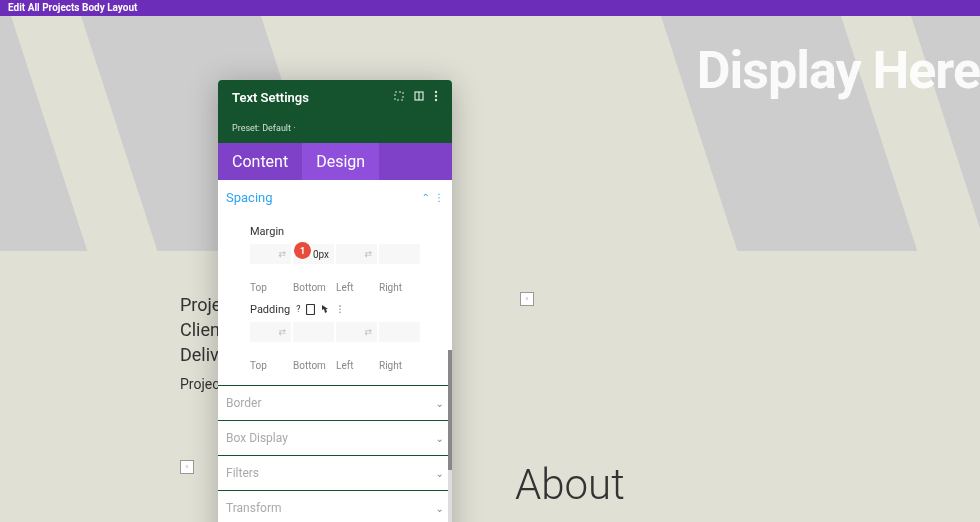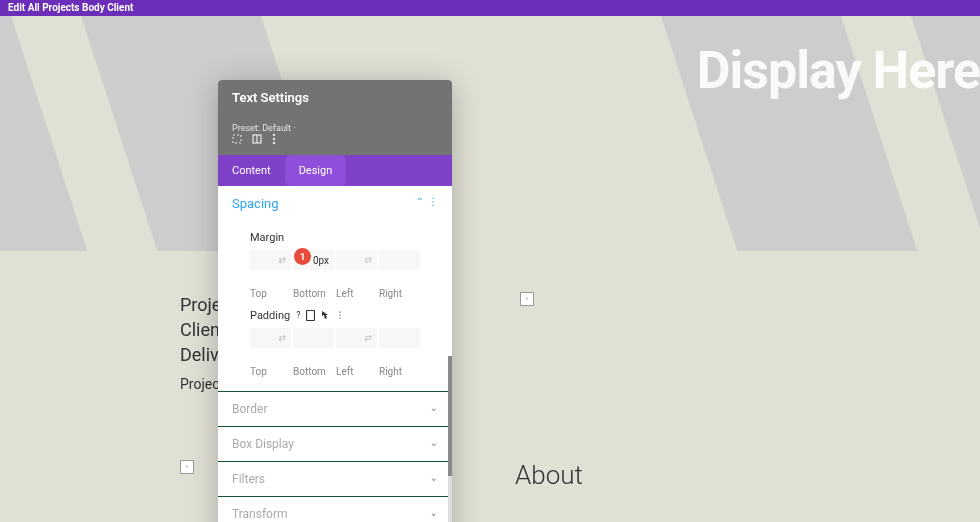--- a/index.html
+++ b/index.html
@@ -13,39 +13,39 @@
 .chev.b { left: 120px; }
 .chev.c { left: 700px; }
 .chev.d { left: 950px; }
 
 .hero-title { position: absolute; top: 40px; left: 0; width: 100%; text-align: right; font-size: 52px; font-weight: 700; color: rgba(255,255,255,0.9); letter-spacing: -1px; z-index: 2; }
 
 .content-left { position: absolute; top: 292px; left: 180px; z-index: 1; }
 .content-left .line { font-size: 18px; color: #333; line-height: 1.4; }
 .content-left .sub { font-size: 14px; color: #333; margin-top: 8px; }
 
-.about-title { position: absolute; top: 460px; left: 515px; font-size: 26px; font-weight: 300; color: #333; z-index: 1; }
+.about-title { position: absolute; top: 460px; left: 515px; font-size: 42px; font-weight: 300; color: #333; z-index: 1; }
 
 .missing-img { position: absolute; width: 14px; height: 14px; border: 1px solid #999; background: #fff; font-size: 8px; line-height: 12px; text-align: center; }
 .missing-img::before { content: "▫"; color: #888; }
 
 .panel { position: absolute; top: 80px; left: 218px; width: 234px; background: #fff; box-shadow: 0 4px 30px rgba(0,0,0,0.25); z-index: 20; border-radius: 4px 4px 0 0; overflow: hidden; }
-.panel-head { background: #737373; color: #fff; padding: 10px 14px; display: flex; justify-content: space-between; align-items: flex-start; flex-direction: column; }
+.panel-head { background: #14532d; color: #fff; padding: 10px 14px; display: flex; justify-content: space-between; align-items: flex-start; }
 .panel-head-l { display: flex; flex-direction: column; }
 .panel-head .t { font-size: 13px; font-weight: 600; }
 .panel-head .p { font-size: 9px; opacity: 0.8; margin-top: 18px; }
 .panel-head-ic { display: flex; gap: 10px; align-items: center; }
 .panel-head-ic span { cursor: pointer; font-size: 10px; opacity: 0.85; }
 
 .tabs { background: #8041c9; display: flex; }
-.tab { padding: 9px 14px; font-size: 11px; color: #fff; cursor: pointer; border-radius: 6px; }
+.tab { padding: 9px 14px; font-size: 16px; color: #fff; cursor: pointer; }
 .tab.active { background: #8f4fda; }
 
 .section { padding: 10px 32px; }
-.sect-head { display: flex; justify-content: space-between; padding: 10px 14px; cursor: pointer; }
+.sect-head { display: flex; justify-content: space-between; align-items: center; padding: 10px 8px; cursor: pointer; }
 .sect-head.open { color: #2ea3f2; font-size: 13px; }
 .sect-head.closed { color: #aaa; font-size: 12px; border-top: 1px solid #14532d; }
 .sect-head .arr { font-size: 10px; color: #888; }
 .sect-head.open .arr { color: #2ea3f2; }
 
 .field-label { font-size: 11px; color: #333; margin-bottom: 6px; display: flex; align-items: center; gap: 6px; }
 .field-label .icons { display: flex; gap: 6px; font-size: 9px; }
 
 .spacing-grid { display: grid; grid-template-columns: 1fr 1fr 1fr 1fr; gap: 2px; margin-bottom: 4px; }
 .sp-cell { position: relative; }
@@ -68,21 +68,21 @@
 .scroll-ind .thumb { position: absolute; top: 0; width: 4px; height: 120px; background: #888; }
 
 .multi-arr { display: flex; gap: 4px; }
 
 svg { display: block; }
 </style>
 </head>
 <body>
 
 <div class="top-bar">
-  <span>Edit All Projects Body Client</span>
+  <span>Edit All Projects Body Layout</span>
 </div>
 
 <div class="bg-wrap">
   <div class="chev a"></div>
     <div class="chev b"></div>
     <div class="chev c"></div>
     <div class="chev d"></div>
 </div>
 <div class="hero-title">Display Here</div>
 

